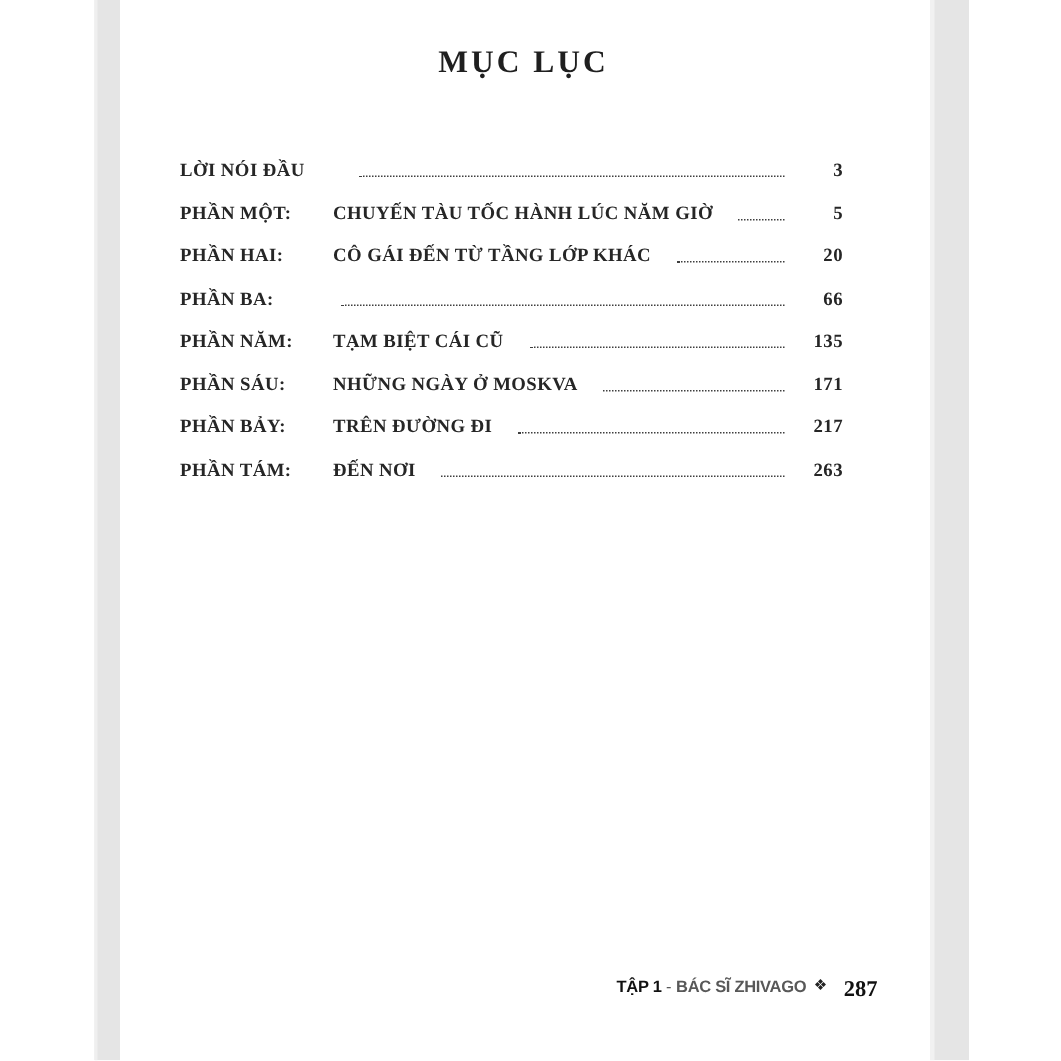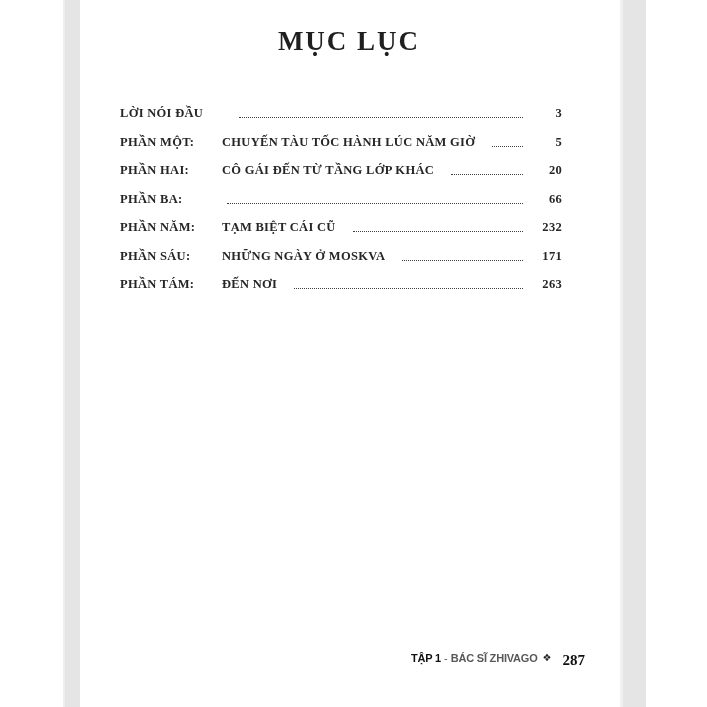--- a/index.html
+++ b/index.html
@@ -14,21 +14,21 @@
   
   .edge{position:absolute;top:0;height:707px;background:#e5e5e5;}
   .edge-left{left:63px;width:15px;border-left:2px solid #efefef;}
   .edge-right{left:620px;width:23px;border-left:3px solid #f1f1f1;}
   .content{
     position:absolute;left:78px;top:0;width:542px;height:707px;
   }
   .title{
     margin:26px 0 0 0;
     text-align:center;
-    font-size:27px;
+    font-size:21px;
     font-weight:600;
     letter-spacing:2px;
     color:#1f1f1f;
     line-height:30px;
   }
   .toc{
     margin:51px 58px 0 42px; 
   }
   .row{
     display:flex;
@@ -104,30 +104,36 @@
         <span class="label">PHẦN BA:</span>
         <span class="leader"></span>
         <span class="num">66</span>
       </div>
 
 
       <div class="row">
         <span class="label">PHẦN NĂM:</span>
         <span class="name">TẠM BIỆT CÁI CŨ</span>
         <span class="leader"></span>
-        <span class="num">232</span>
+        <span class="num">135</span>
       </div>
 
       <div class="row">
         <span class="label">PHẦN SÁU:</span>
         <span class="name">NHỮNG NGÀY Ở MOSKVA</span>
         <span class="leader"></span>
         <span class="num">171</span>
       </div>
 
+      <div class="row">
+        <span class="label">PHẦN BẢY:</span>
+        <span class="name">TRÊN ĐƯỜNG ĐI</span>
+        <span class="leader"></span>
+        <span class="num">217</span>
+      </div>
 
       <div class="row">
         <span class="label">PHẦN TÁM:</span>
         <span class="name">ĐẾN NƠI</span>
         <span class="leader"></span>
         <span class="num">263</span>
       </div>
 
     </div>
   </div>

